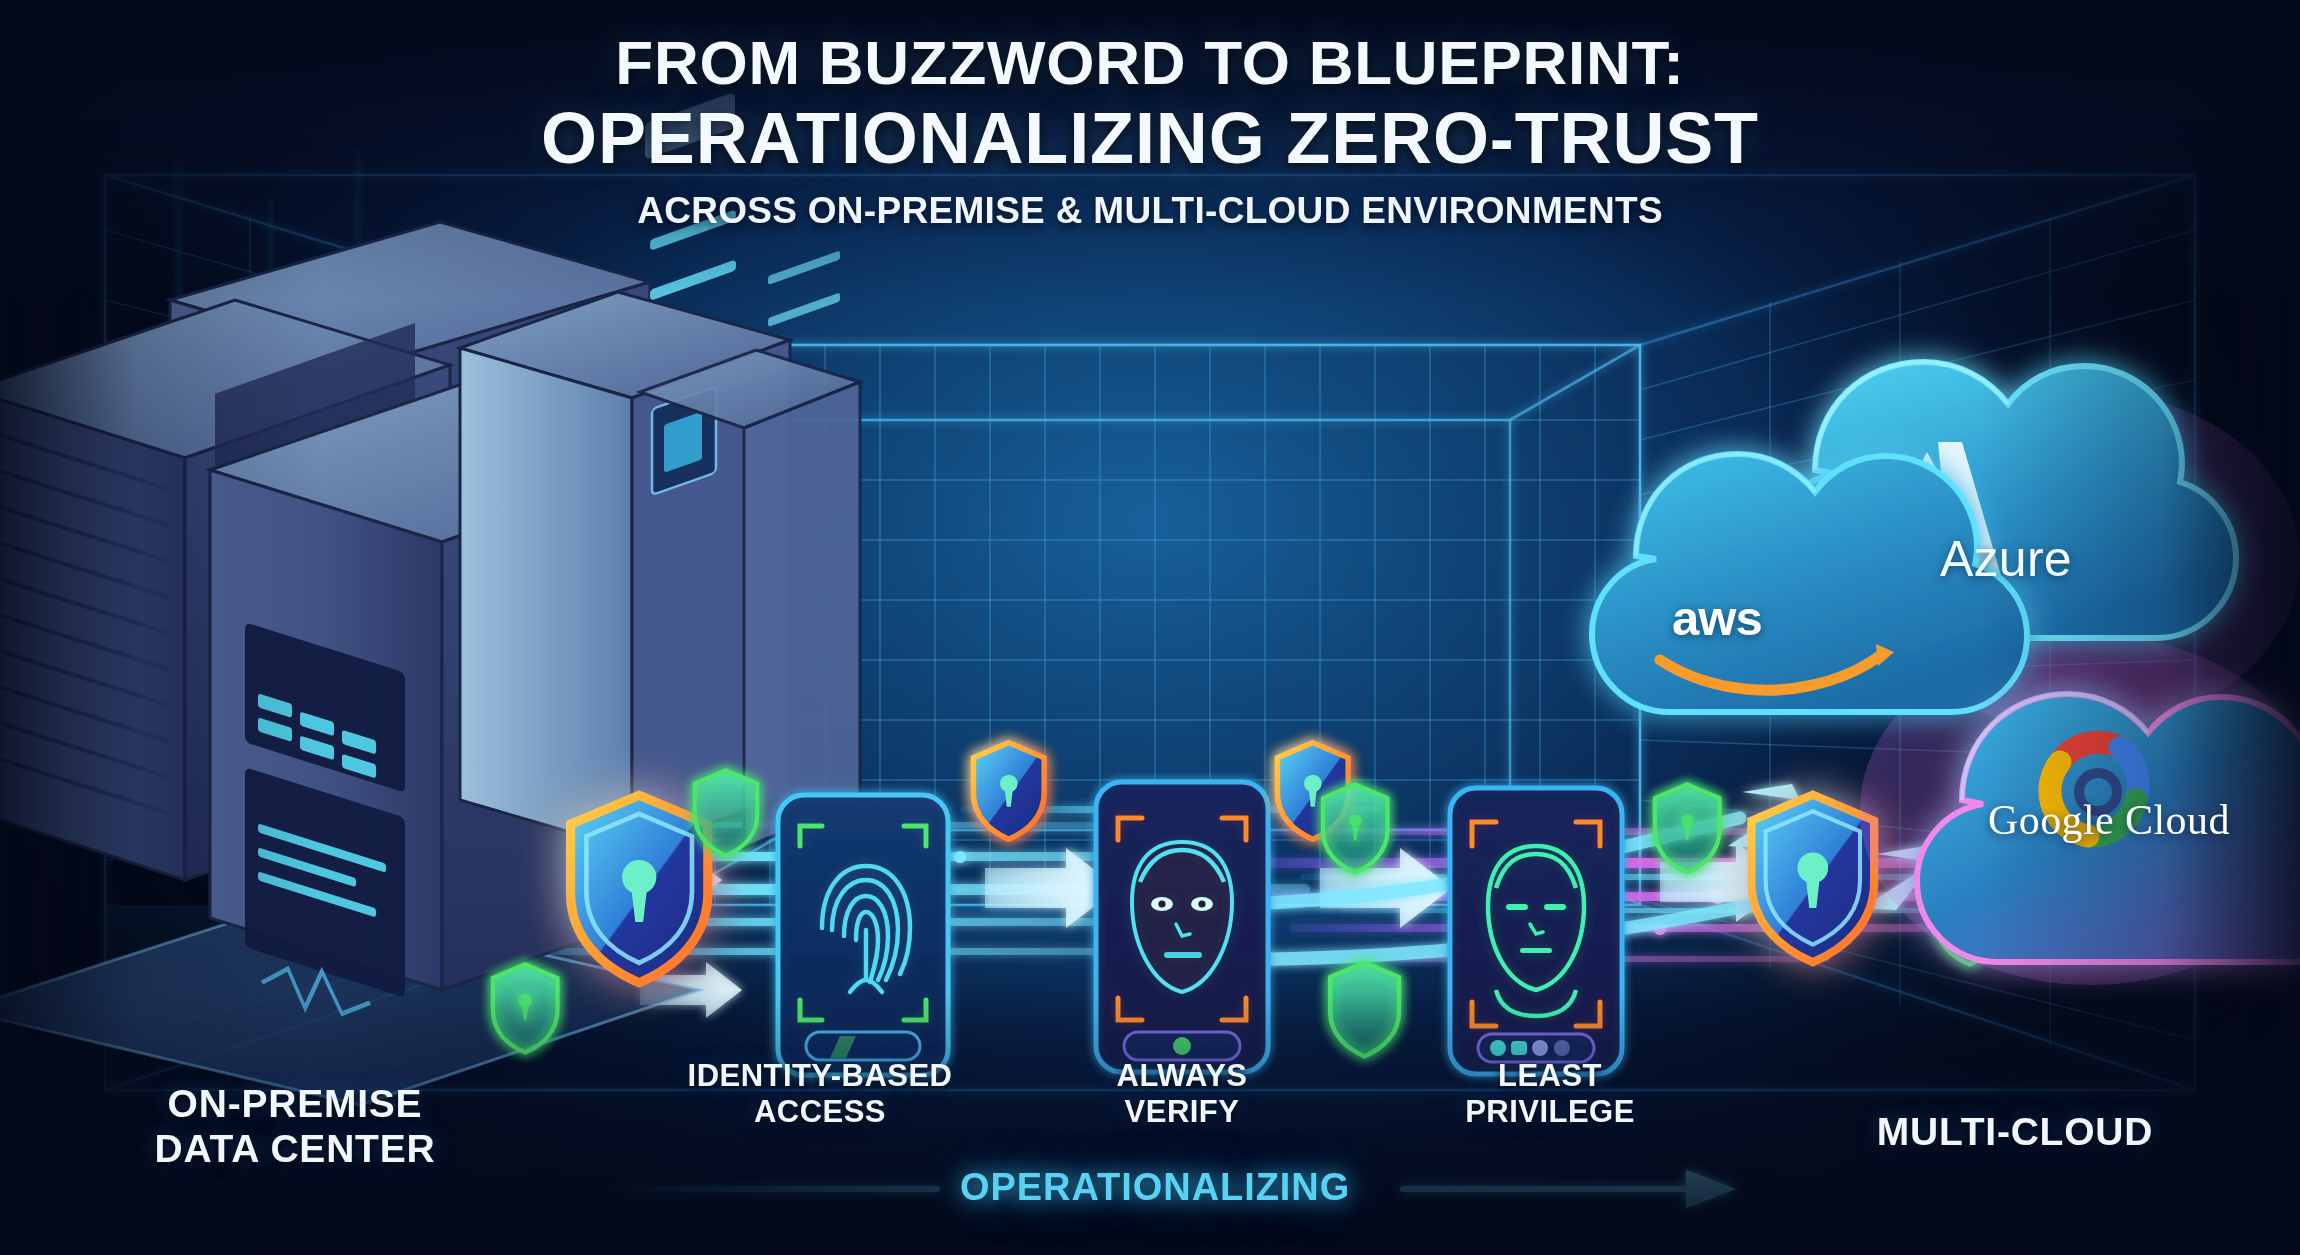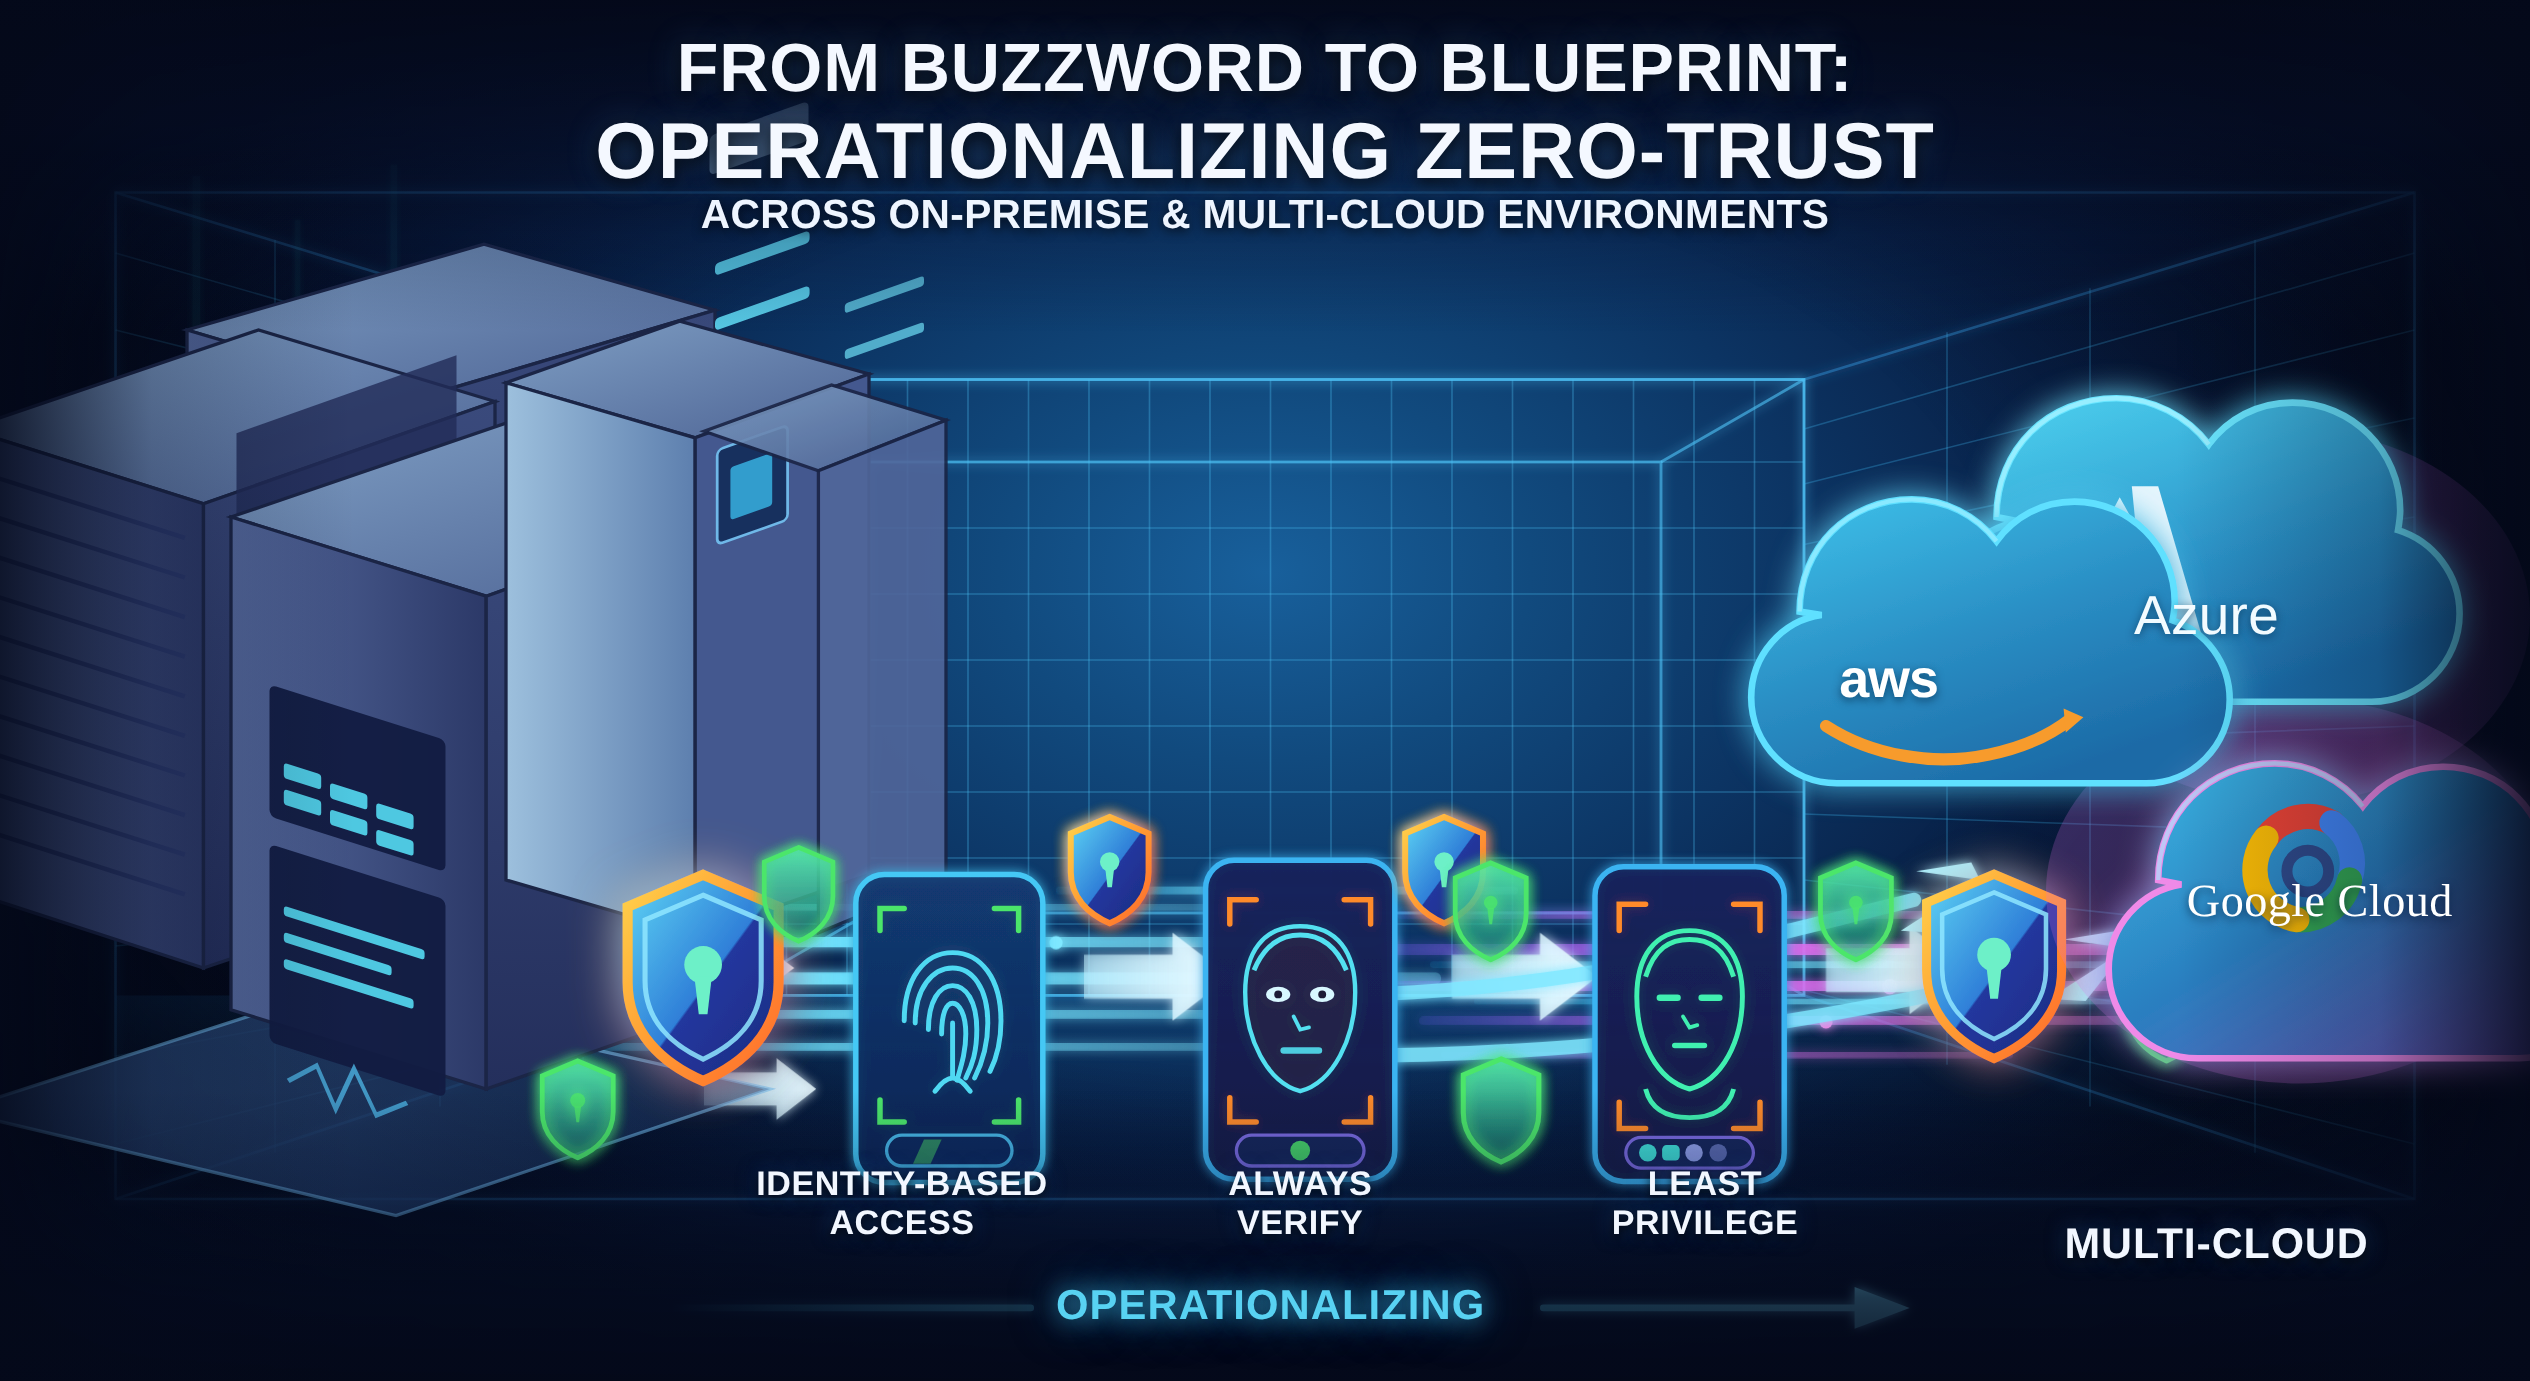--- a/index.html
+++ b/index.html
@@ -55,21 +55,21 @@
     text-shadow: 0 4px 14px rgba(0,0,0,.75), 0 0 30px rgba(120,200,255,.25);
     white-space: nowrap;
   }
   .t-line1 { font-size: 62px; }
   .t-line2 { font-size: 72px; margin-top: 8px; }
   .t-sub {
     color: #eef5ff;
     font-size: 37px;
     font-weight: 700;
     letter-spacing: .008em;
-    margin-top: 0;
+    margin-top: 16px;
     text-shadow: 0 3px 10px rgba(0,0,0,.7);
     white-space: nowrap;
     text-align: center;
   }
 
   
   .stage-label {
     position: absolute; z-index: 42;
     color: #f2f7ff; font-weight: 700;
     text-align: center; line-height: 1.15;
@@ -681,20 +681,22 @@
   <div class="cloudtext" style="left:1988px; top:796px;font-family:Liberation Serif, serif;">
     <span class="gcp-word">Google Cloud</span>
   </div>
 
   <div class="titleblock">
     <div class="t-line1">FROM BUZZWORD TO BLUEPRINT:</div>
     <div class="t-line2">OPERATIONALIZING ZERO-TRUST</div>
     <div class="t-sub">ACROSS ON-PREMISE &amp; MULTI-CLOUD ENVIRONMENTS</div>
   </div>
 
+  <div class="stage-label endpoint-label" style="left:110px; top:1082px; width:370px;">ON-PREMISE
+DATA CENTER</div>
 
   <div class="stage-label pillar-label" style="left:650px; top:1058px; width:340px;">IDENTITY-BASED
 ACCESS</div>
 
   <div class="stage-label pillar-label" style="left:1022px; top:1058px; width:320px;">ALWAYS
 VERIFY</div>
 
   <div class="stage-label pillar-label" style="left:1380px; top:1058px; width:340px;">LEAST
 PRIVILEGE</div>
 

